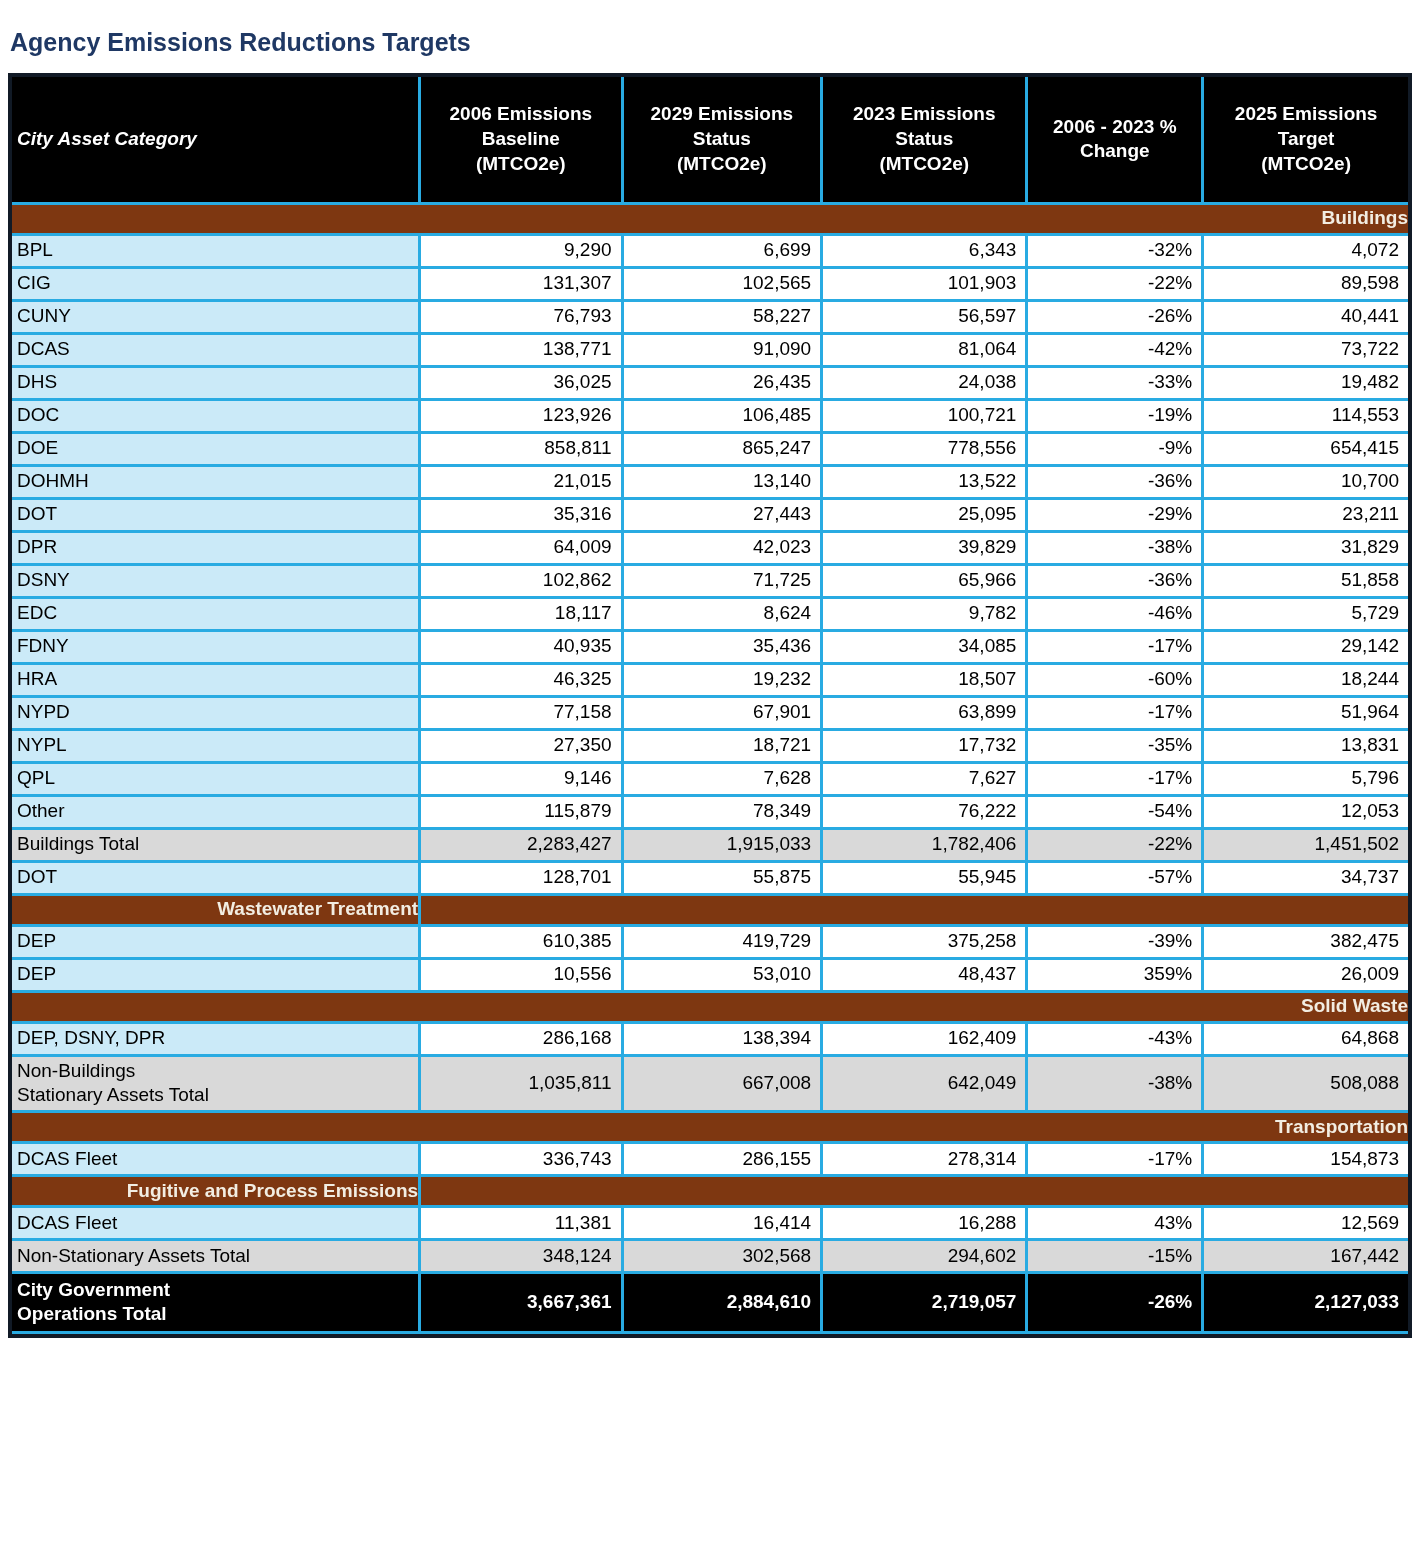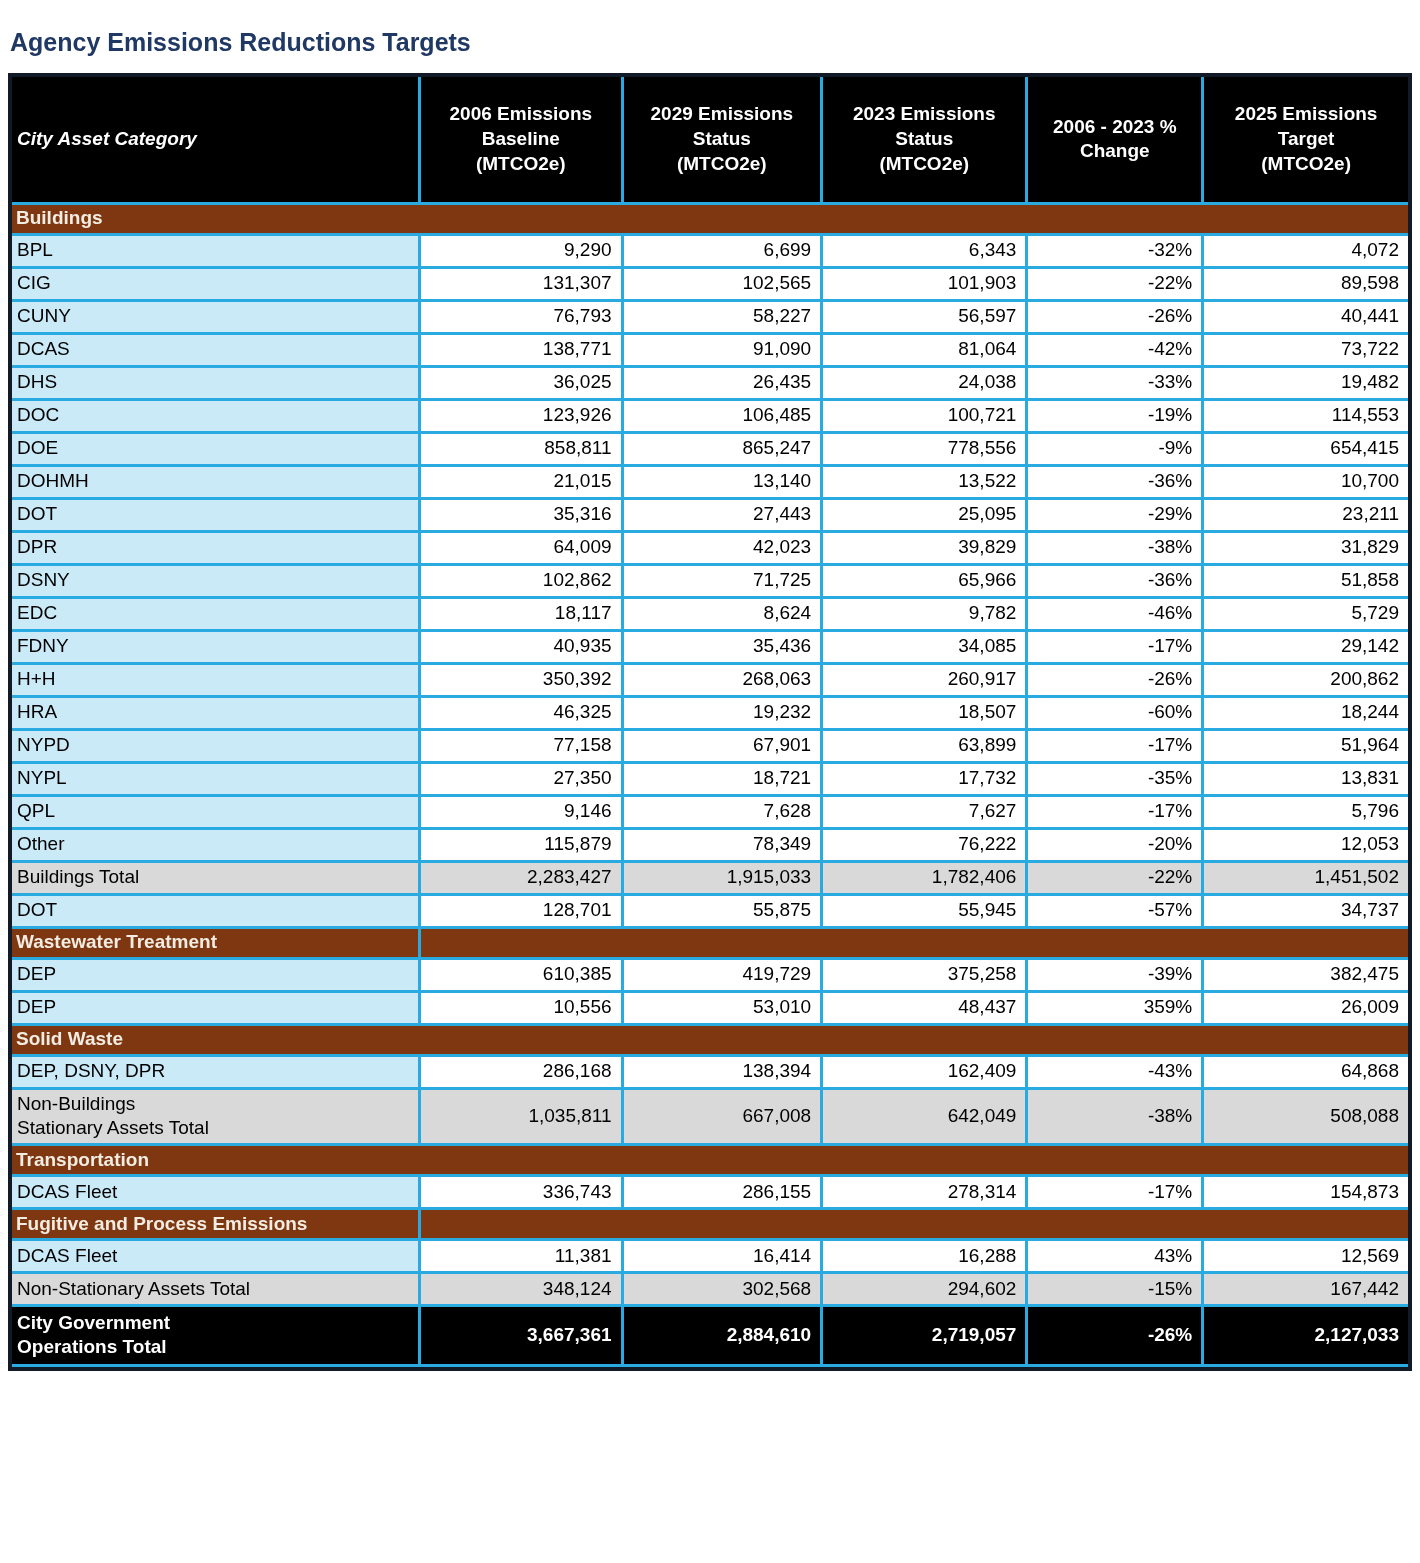--- a/index.html
+++ b/index.html
@@ -60,21 +60,21 @@
     text-align:center;
     white-space:pre-line;
     padding:2px 6px;
   }
   th.first{text-align:left;padding-left:5px;font-style:italic;}
   tr.section td{
     background:var(--section-brown);
     color:var(--section-text);
     font-weight:bold;
     height:31px;
-    text-align:left;
+    text-align:right;
     padding:0 0 0 4px;
   }
   td.label{
     background:var(--label-blue);
     text-align:left;
     padding:2px 4px 2px 5px;
     white-space:pre-line;
     height:33px;
   }
   td.num{
@@ -227,28 +227,20 @@
         </tr>
         <tr class="data">
           <td class="label">FDNY</td>
           <td class="num">40,935</td>
           <td class="num">35,436</td>
           <td class="num">34,085</td>
           <td class="num">-17%</td>
           <td class="num">29,142</td>
         </tr>
         <tr class="data">
-          <td class="label">H+H</td>
-          <td class="num">350,392</td>
-          <td class="num">268,063</td>
-          <td class="num">260,917</td>
-          <td class="num">-26%</td>
-          <td class="num">200,862</td>
-        </tr>
-        <tr class="data">
           <td class="label">HRA</td>
           <td class="num">46,325</td>
           <td class="num">19,232</td>
           <td class="num">18,507</td>
           <td class="num">-60%</td>
           <td class="num">18,244</td>
         </tr>
         <tr class="data">
           <td class="label">NYPD</td>
           <td class="num">77,158</td>
@@ -271,21 +263,21 @@
           <td class="num">7,628</td>
           <td class="num">7,627</td>
           <td class="num">-17%</td>
           <td class="num">5,796</td>
         </tr>
         <tr class="data">
           <td class="label">Other</td>
           <td class="num">115,879</td>
           <td class="num">78,349</td>
           <td class="num">76,222</td>
-          <td class="num">-20%</td>
+          <td class="num">-54%</td>
           <td class="num">12,053</td>
         </tr>
         <tr class="total">
           <td class="label">Buildings Total</td>
           <td class="num">2,283,427</td>
           <td class="num">1,915,033</td>
           <td class="num">1,782,406</td>
           <td class="num">-22%</td>
           <td class="num">1,451,502</td>
         </tr>

